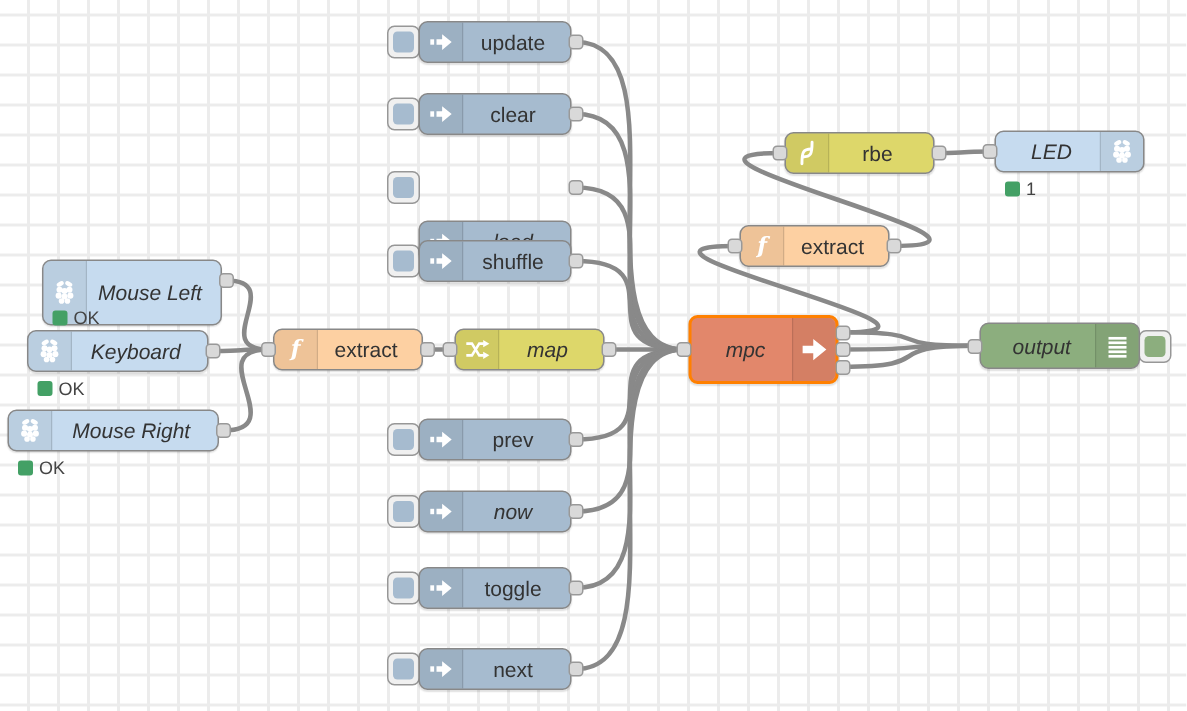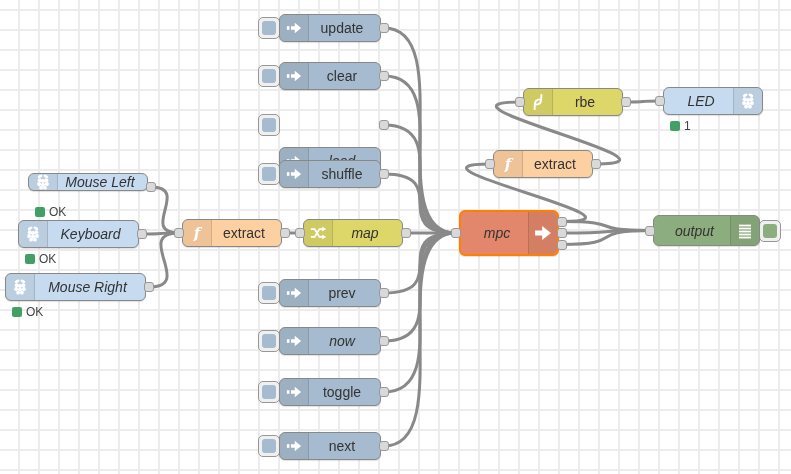--- a/index.html
+++ b/index.html
@@ -65,21 +65,21 @@
       <path d="M 384 341 C 459 341, 381 233, 456 233" class="wire"></path>
       <path d="M 384 392 C 459 392, 381 233, 456 233" class="wire"></path>
       <path d="M 384 446 C 459 446, 381 233, 456 233" class="wire"></path>
       <path d="M 562 221.5 C 665.8 221.5, 386.2 164, 490 164" class="wire"></path>
       <path d="M 562 221.5 C 628.344272548578 221.5, 583.655727451422 230.5, 650 230.5" class="wire"></path>
       <path d="M 562 233 C 628.0266281510725 233, 583.9733718489275 230.5, 650 230.5" class="wire"></path>
       <path d="M 562 244.5 C 628.8300082298364 244.5, 583.1699917701636 230.5, 650 230.5" class="wire"></path>
       <path d="M 596 164 C 701.4 164, 414.6 102, 520 102" class="wire"></path>
       <path d="M 626 102 C 651.5110270275425 102, 634.4889729724575 101, 660 101" class="wire"></path>
     </svg>
-<div class="node" style="left: 28px; top: 173px; width: 120px; height: 18px; background: rgb(198, 219, 239); padding-left: 48px;">
+<div class="node" style="left: 28px; top: 173px; width: 120px; height: 44px; background: rgb(198, 219, 239); padding-left: 48px;">
       <div class="icon-region left">
         <svg class="icon-svg" width="18" height="18" viewBox="0 0 24 24">
           <g fill="#fff">
             <ellipse cx="8.2" cy="4.4" rx="3.4" ry="2" transform="rotate(-28 8.2 4.4)"></ellipse>
             <ellipse cx="15.8" cy="4.4" rx="3.4" ry="2" transform="rotate(28 15.8 4.4)"></ellipse>
             <circle cx="7.6" cy="9.6" r="2.7"></circle>
             <circle cx="16.4" cy="9.6" r="2.7"></circle>
             <circle cx="12" cy="10.6" r="2.7"></circle>
             <circle cx="6.8" cy="14.8" r="2.7"></circle>
             <circle cx="17.2" cy="14.8" r="2.7"></circle>

